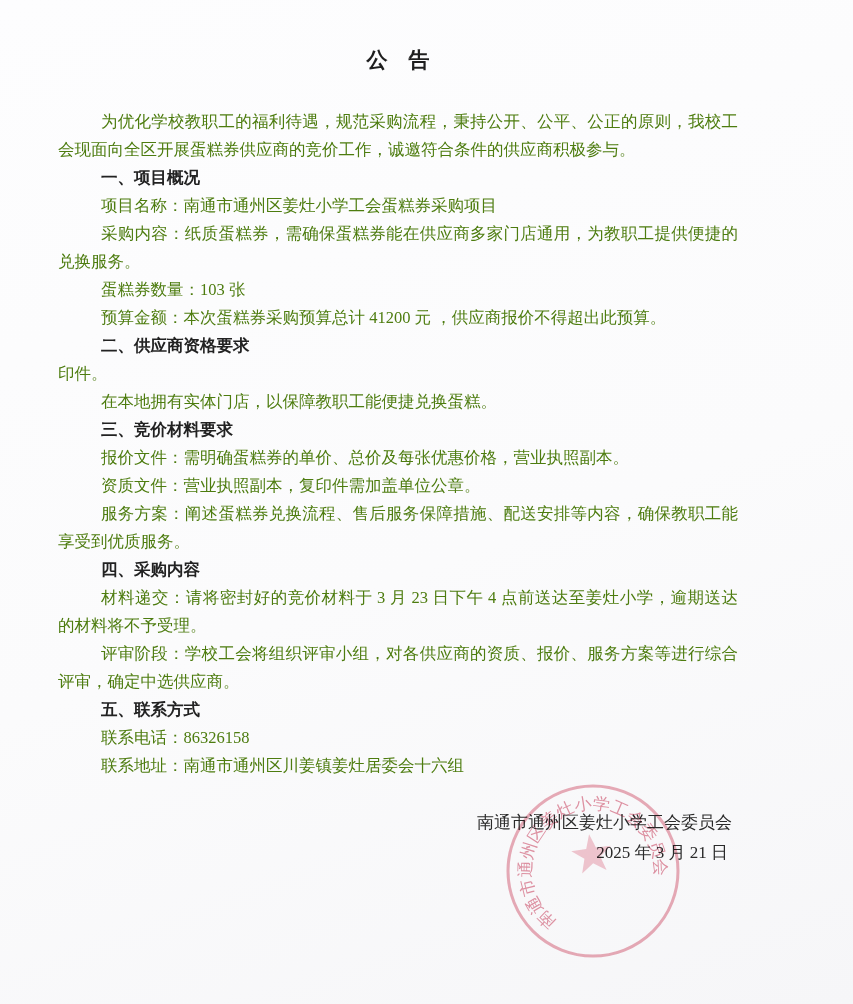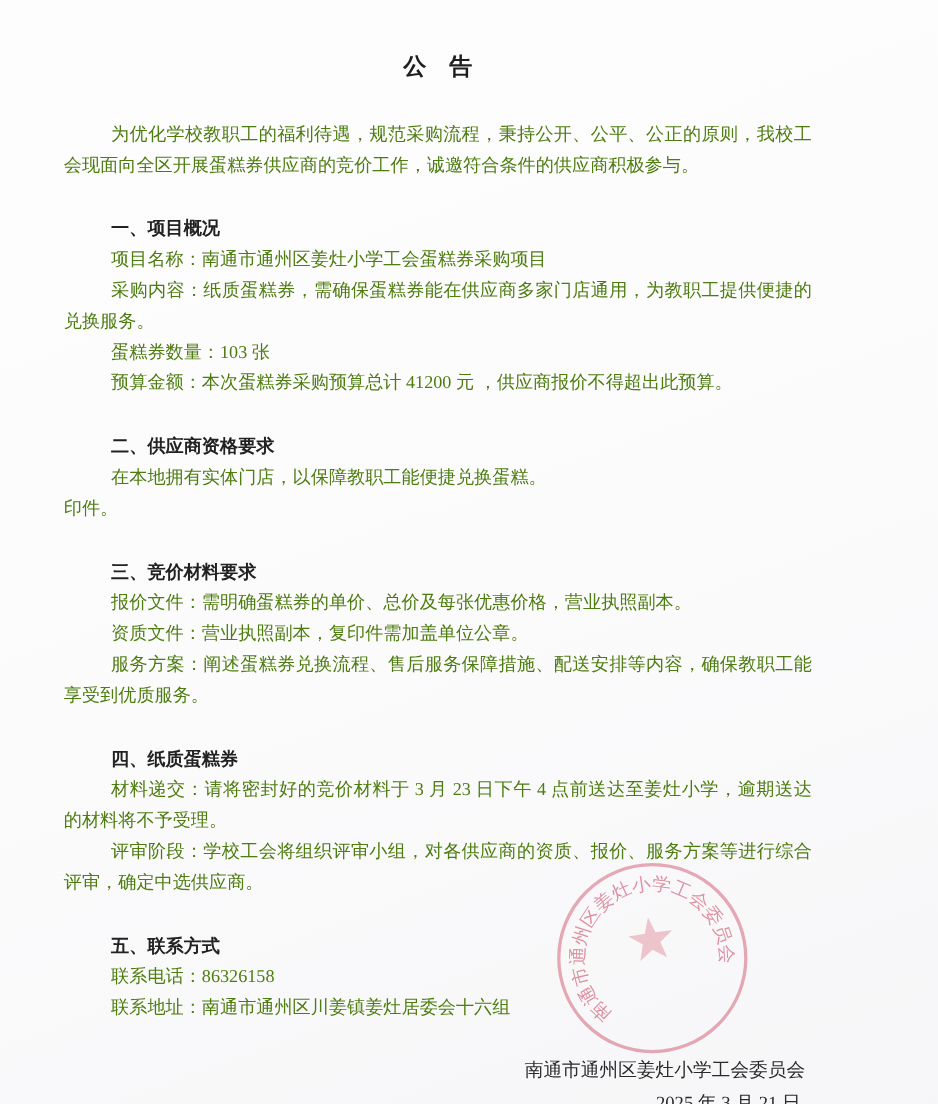--- a/index.html
+++ b/index.html
@@ -16,21 +16,21 @@
   .doc{position:absolute;left:58px;top:45px;width:680px;}
   .title{
     font-size:21px;line-height:30px;font-weight:bold;text-align:center;
     margin:0 0 33px 0;color:#1e1e1e;
   }
   .line{
     font-size:16.5px;line-height:28px;margin:0;color:#4d7c0f;
     text-align:justify;
   }
   .indent{text-indent:43px;}
-  .bold{font-weight:bold;color:#222;margin-top:30px;}
+  .bold{font-weight:bold;color:#222;}
   .fill{text-align-last:justify;}
   .sig{margin-top:28px;text-align:right;font-size:17px;line-height:30px;color:#2a2a2a;}
   .sig-org{margin:0;padding-right:6px;}
   .sig-date{margin:0;padding-right:10px;}
   .stamp{
     position:absolute;left:504px;top:782px;width:180px;height:180px;
     mix-blend-mode:multiply;opacity:0.92;pointer-events:none;
   }
 </style>
 </head>
@@ -43,28 +43,28 @@
   <div>
       <p class="line indent fill">为优化学校教职工的福利待遇，规范采购流程，秉持公开、公平、公正的原则，我校工</p>
       <p class="line">会现面向全区开展蛋糕券供应商的竞价工作，诚邀符合条件的供应商积极参与。</p>
       <p class="line indent bold">一、项目概况</p>
       <p class="line indent">项目名称：南通市通州区姜灶小学工会蛋糕券采购项目</p>
       <p class="line indent fill">采购内容：纸质蛋糕券，需确保蛋糕券能在供应商多家门店通用，为教职工提供便捷的</p>
       <p class="line">兑换服务。</p>
       <p class="line indent">蛋糕券数量：103 张</p>
       <p class="line indent">预算金额：本次蛋糕券采购预算总计 41200 元 ，供应商报价不得超出此预算。</p>
       <p class="line indent bold">二、供应商资格要求</p>
+      <p class="line">印件。</p>
       <p class="line indent">在本地拥有实体门店，以保障教职工能便捷兑换蛋糕。</p>
-      <p class="line">印件。</p>
       <p class="line indent bold">三、竞价材料要求</p>
       <p class="line indent">报价文件：需明确蛋糕券的单价、总价及每张优惠价格，营业执照副本。</p>
       <p class="line indent">资质文件：营业执照副本，复印件需加盖单位公章。</p>
       <p class="line indent fill">服务方案：阐述蛋糕券兑换流程、售后服务保障措施、配送安排等内容，确保教职工能</p>
       <p class="line">享受到优质服务。</p>
-      <p class="line indent bold">四、纸质蛋糕券</p>
+      <p class="line indent bold">四、采购内容</p>
       <p class="line indent fill">材料递交：请将密封好的竞价材料于 3 月 23 日下午 4 点前送达至姜灶小学，逾期送达</p>
       <p class="line">的材料将不予受理。</p>
       <p class="line indent fill">评审阶段：学校工会将组织评审小组，对各供应商的资质、报价、服务方案等进行综合</p>
       <p class="line">评审，确定中选供应商。</p>
       <p class="line indent bold">五、联系方式</p>
       <p class="line indent">联系电话：86326158</p>
       <p class="line indent">联系地址：南通市通州区川姜镇姜灶居委会十六组</p>
     </div>
   <div class="sig">
     <p class="sig-org">南通市通州区姜灶小学工会委员会</p>

